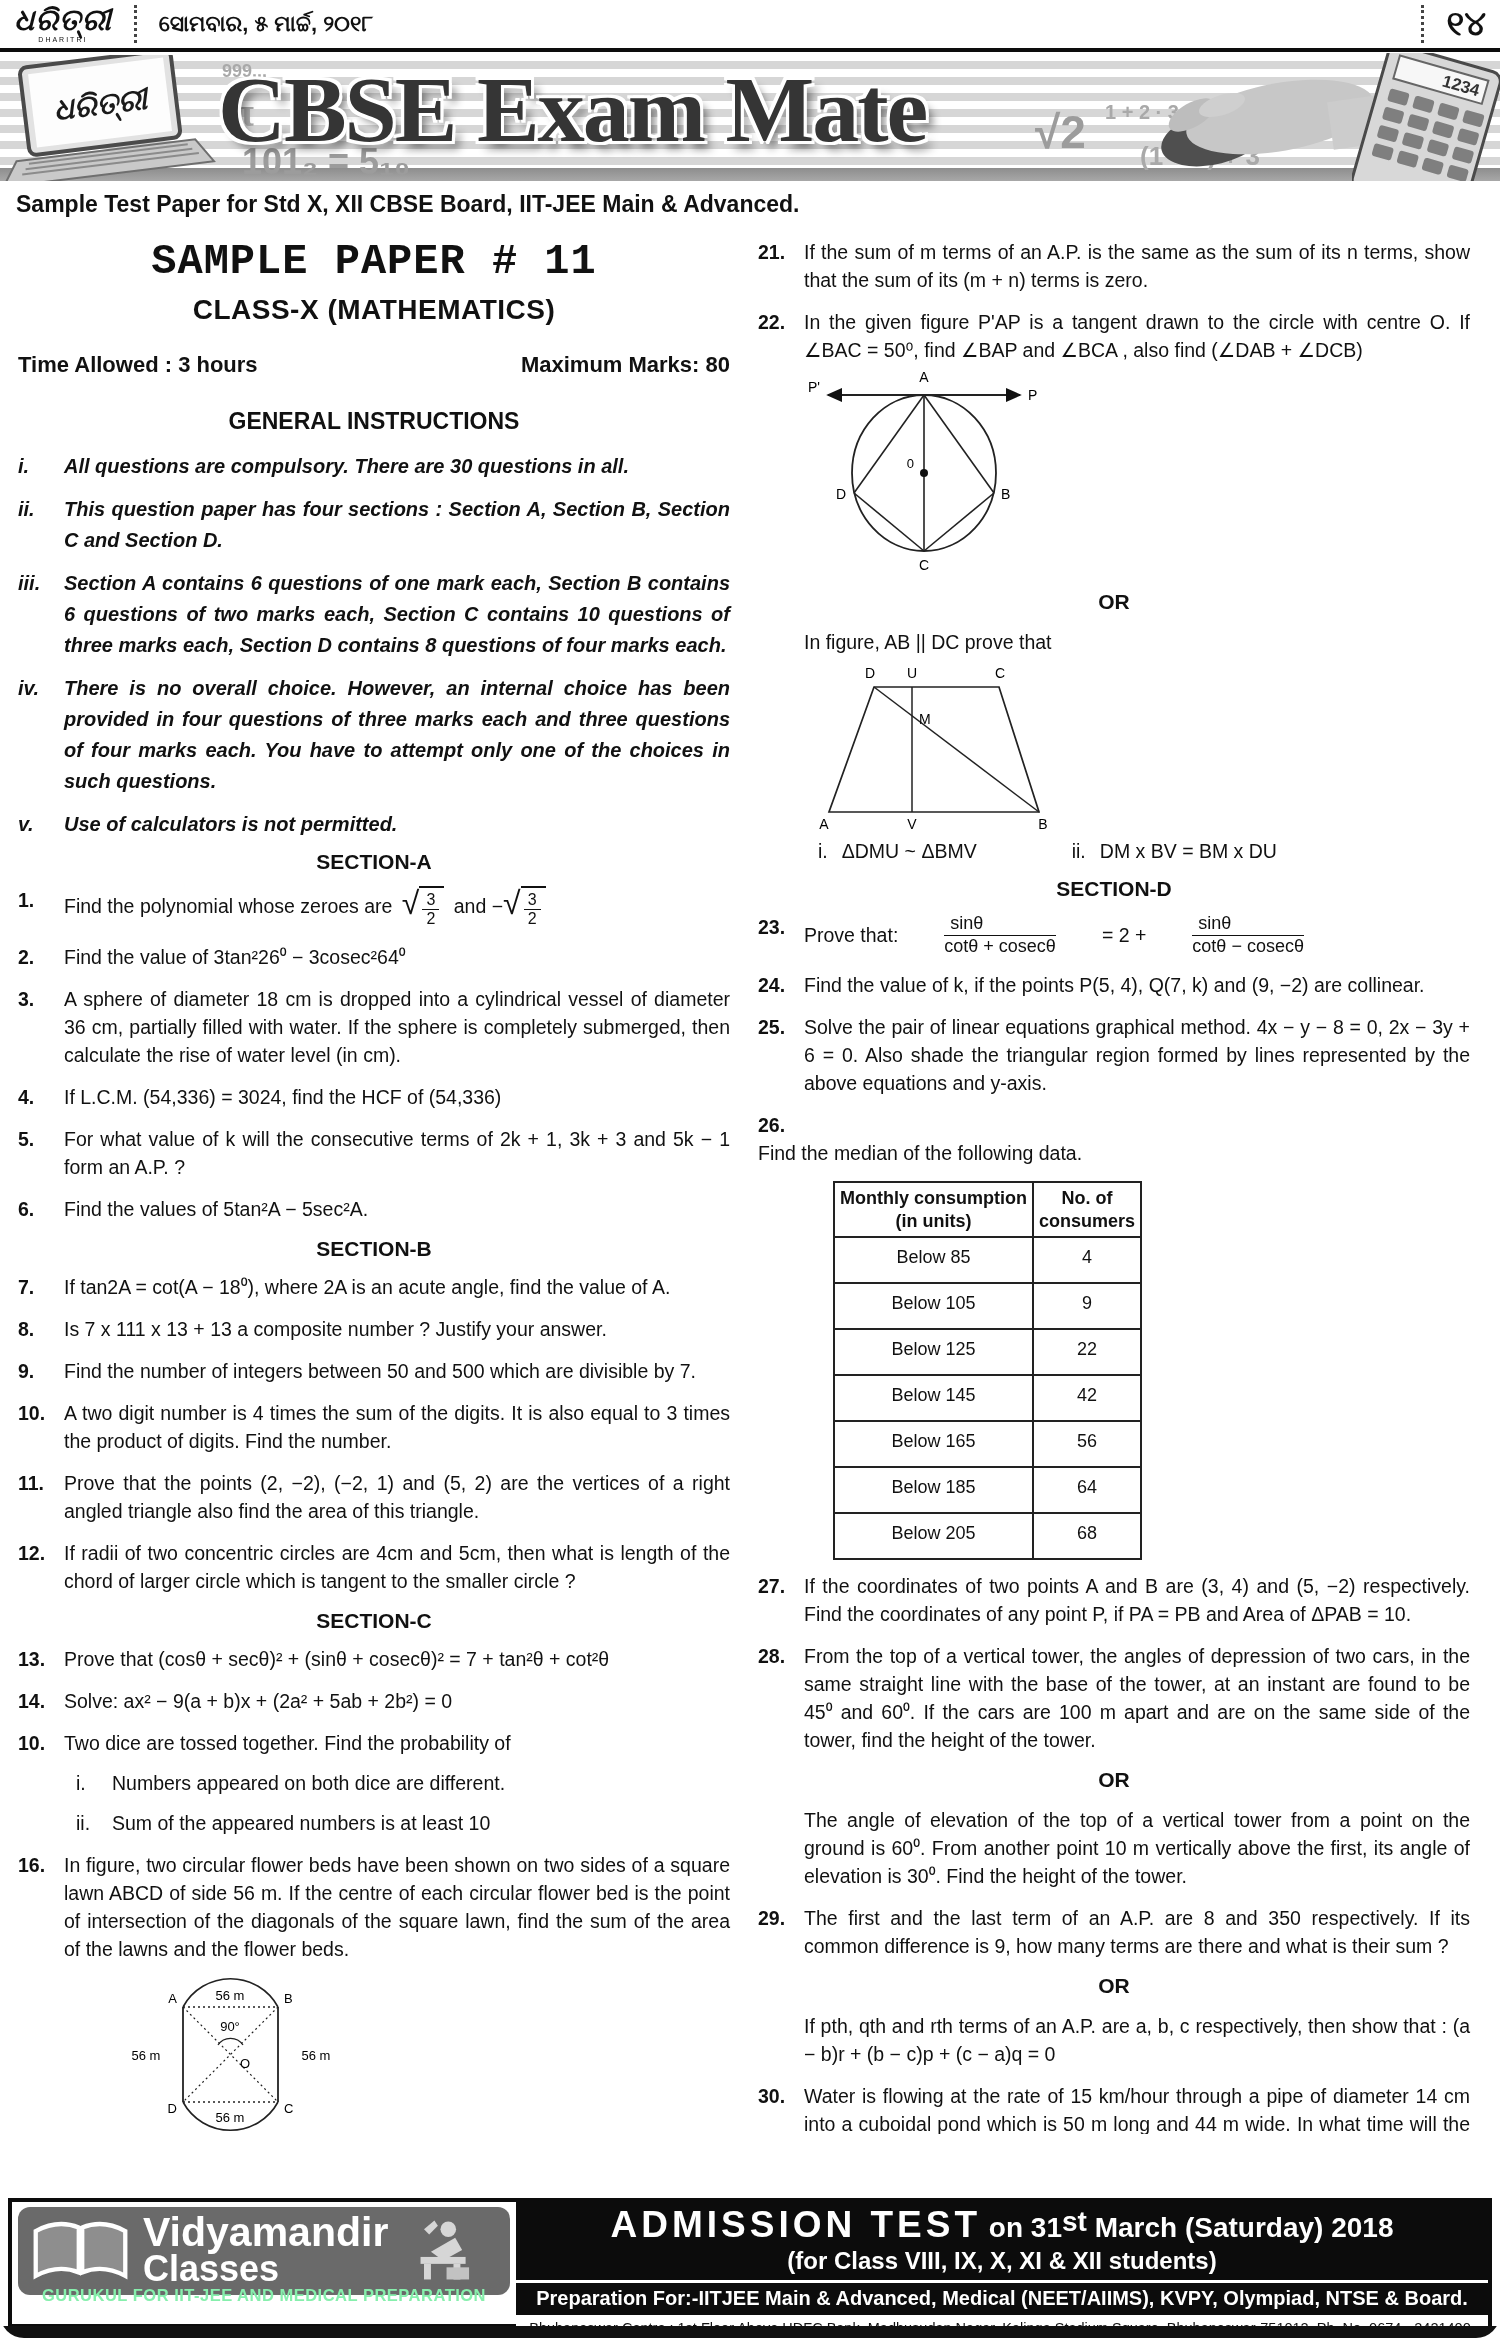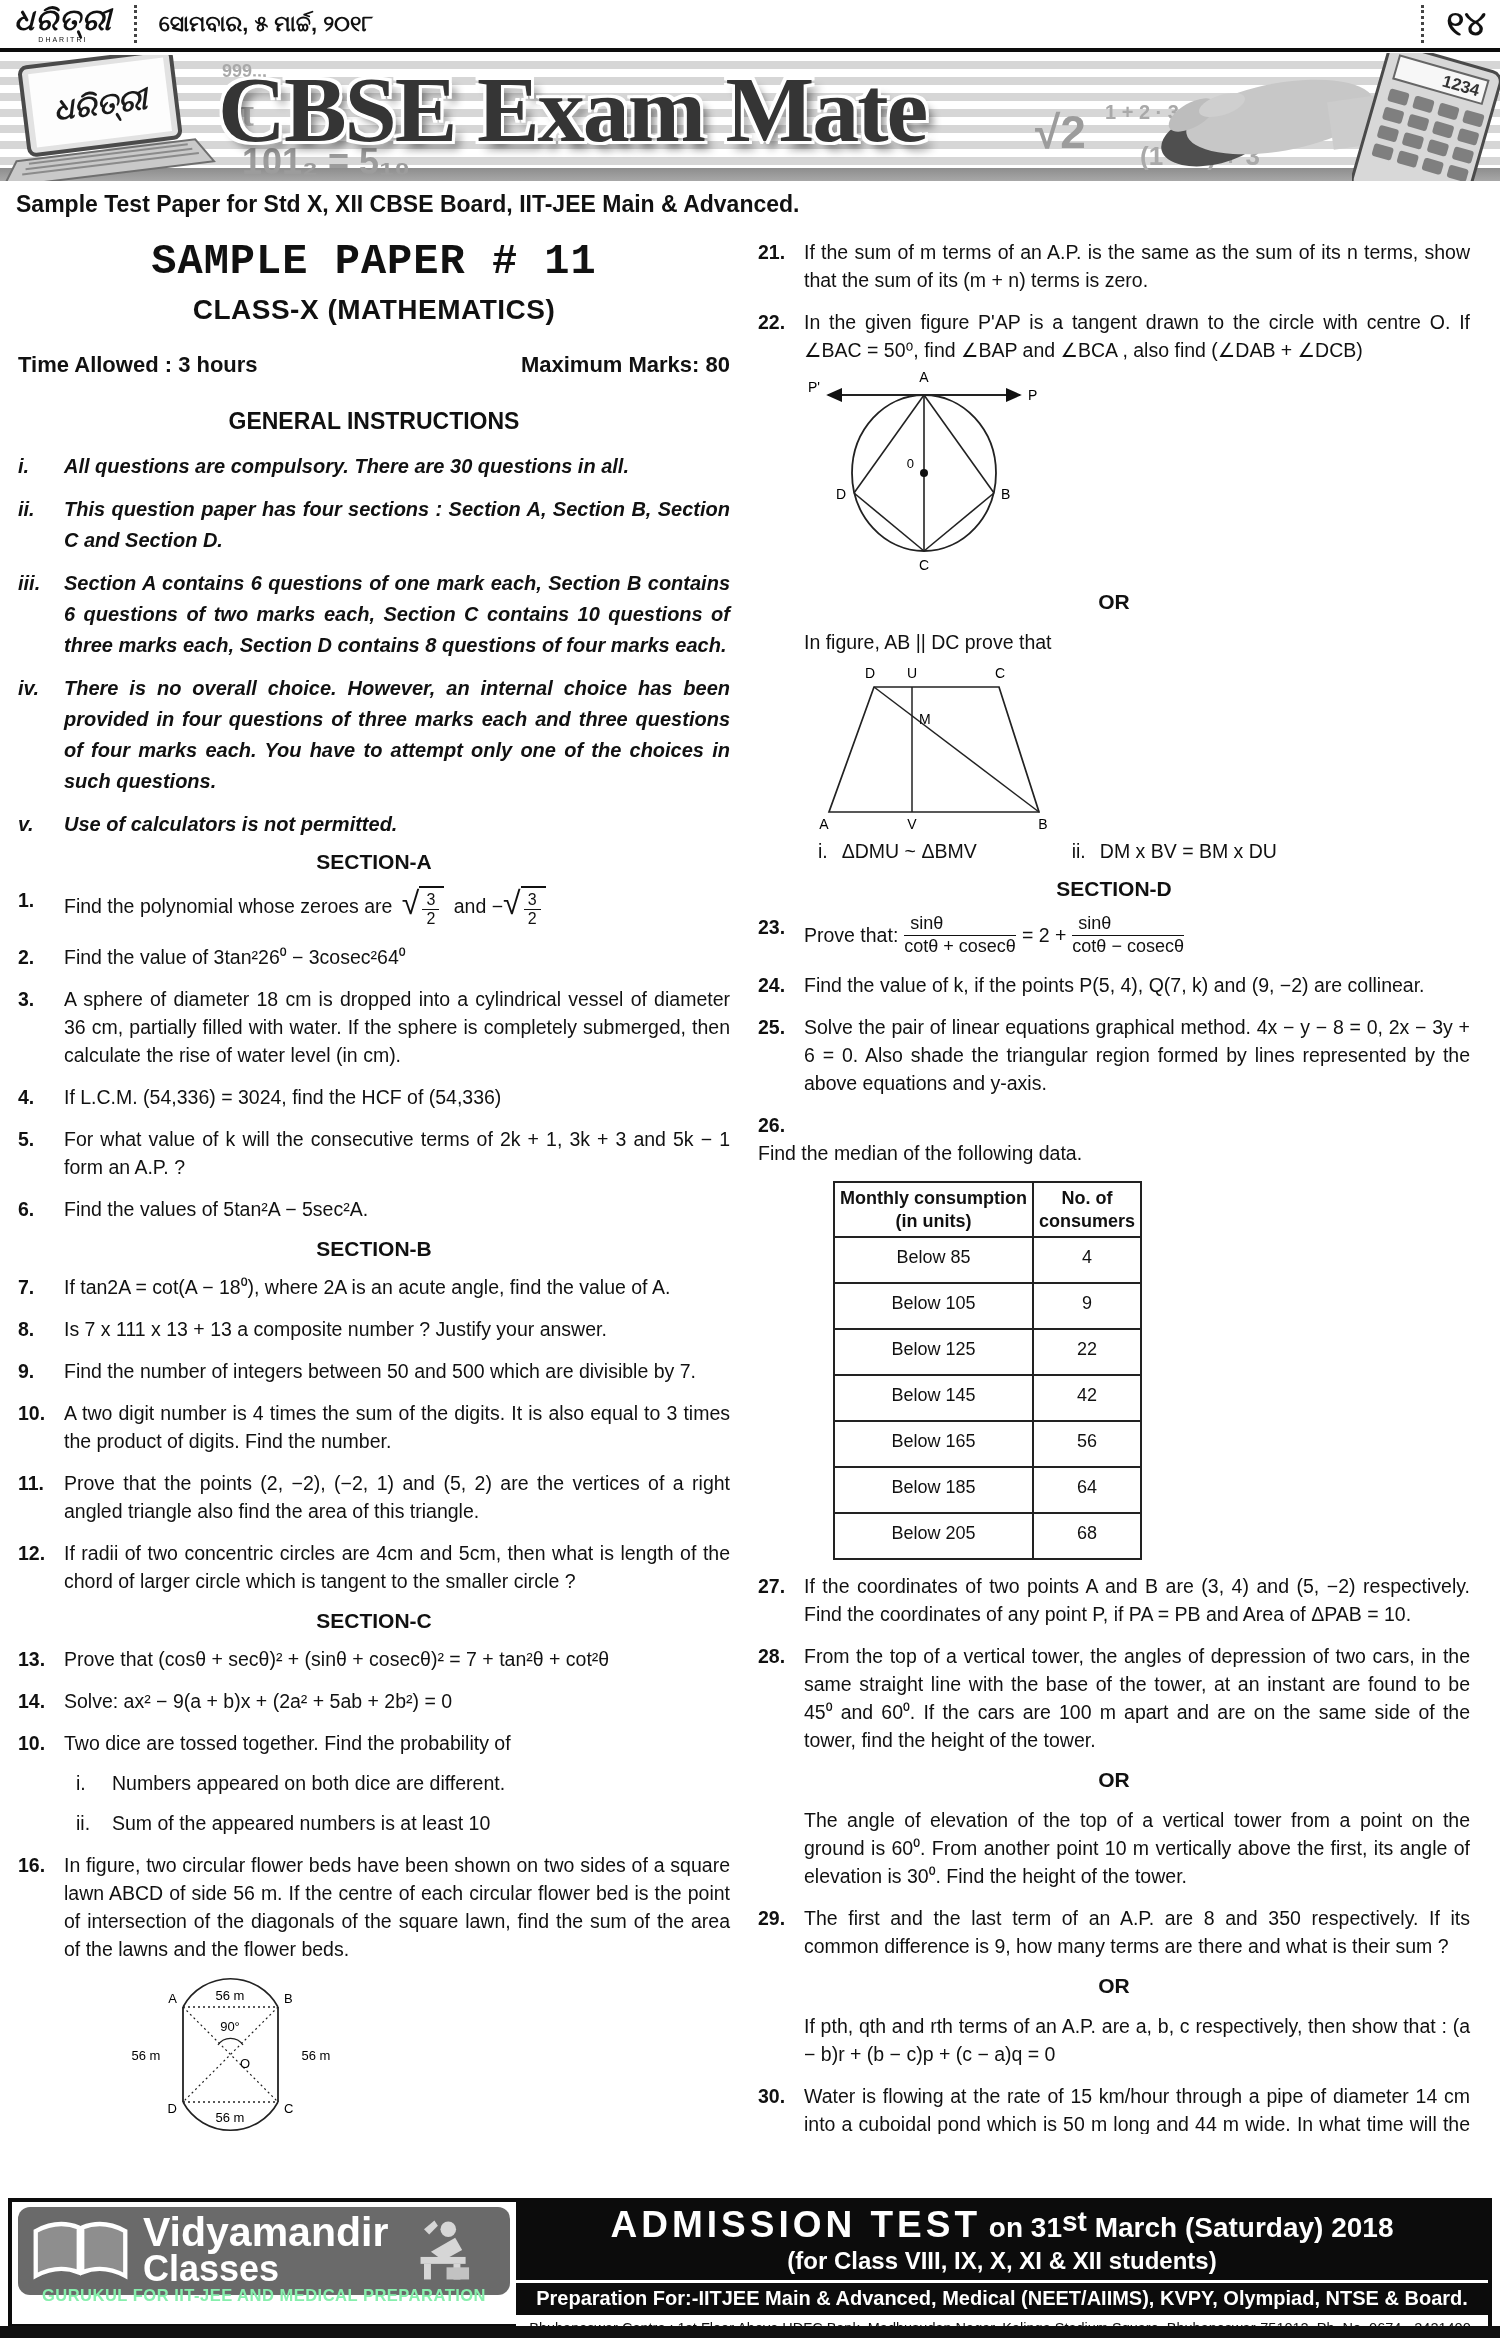--- a/index.html
+++ b/index.html
@@ -1,17 +1,17 @@
 <!DOCTYPE html>
 <html><head>
 <meta charset="utf-8">
 <style>
   html,body{margin:0;padding:0;background:#fff;}
   .page{position:relative;width:1500px;height:2338px;background:#fff;overflow:hidden;
-        font-family:"Liberation Sans",sans-serif;color:#111;}
+        font-family:"Liberation Sans",sans-serif;color:#111;border-radius:24px;}
   
   .masthead{display:flex;align-items:center;height:48px;padding:0 14px;border-bottom:4px solid #0d0d0d;}
   .m-logo-wrap{display:flex;flex-direction:column;align-items:center;line-height:1;}
   .m-logo{font-weight:bold;font-size:30px;font-style:italic;letter-spacing:1px;}
   .m-logo-sub{font-size:7px;letter-spacing:2px;margin-top:1px;}
   .m-dots{height:38px;border-left:3px dotted #444;margin:0 22px;}
   .m-date{font-size:22px;font-weight:bold;}
   .m-right{margin-left:auto;display:flex;align-items:center;}
   .m-page{font-size:34px;font-weight:bold;}
   
@@ -46,21 +46,21 @@
   .proofline{display:flex;gap:95px;margin:2px 0 14px 60px;font-size:19.5px;}
   .proofline .pi{display:flex;gap:14px;}
   
   .frac{display:inline-flex;flex-direction:column;vertical-align:middle;text-align:center;line-height:1.15;font-size:16px;margin:0 2px;}
   .frac .fn{border-bottom:1.6px solid #111;padding:0 4px;}
   .sqrt{display:inline-flex;align-items:flex-start;margin:0 4px;vertical-align:middle;}
   .rsym{font-size:32px;line-height:1;font-weight:normal;transform:translateY(1px);}
   .rbody{border-top:2px solid #111;padding:3px 3px 0 1px;}
   .bigfrac{display:inline-flex;flex-direction:column;vertical-align:middle;line-height:1.2;font-size:18px;margin:0 6px;}
   .bigfrac .fn{border-bottom:1.6px solid #111;padding:0 6px;}
-  .q23wrap{display:flex;align-items:center;flex-wrap:wrap;}
+  .q23wrap{display:flex;align-items:center;flex-wrap:wrap;gap:40px;}
   
   .qtable{border-collapse:collapse;margin:14px 0 12px 75px;}
   .qtable th,.qtable td{border:2.5px solid #222;text-align:center;font-size:18px;padding:4px 5px;}
   .qtable th{font-weight:bold;line-height:1.25;}
   .qtable td{padding:9px 14px 14px;}
   .figure{margin:2px 0 10px 70px;}
   .figure svg text{font-family:"Liberation Sans",sans-serif;}
   
   .footer{position:absolute;left:8px;right:8px;top:2198px;height:122px;border:4px solid #0c0c0c;
           display:flex;background:#fff;}

